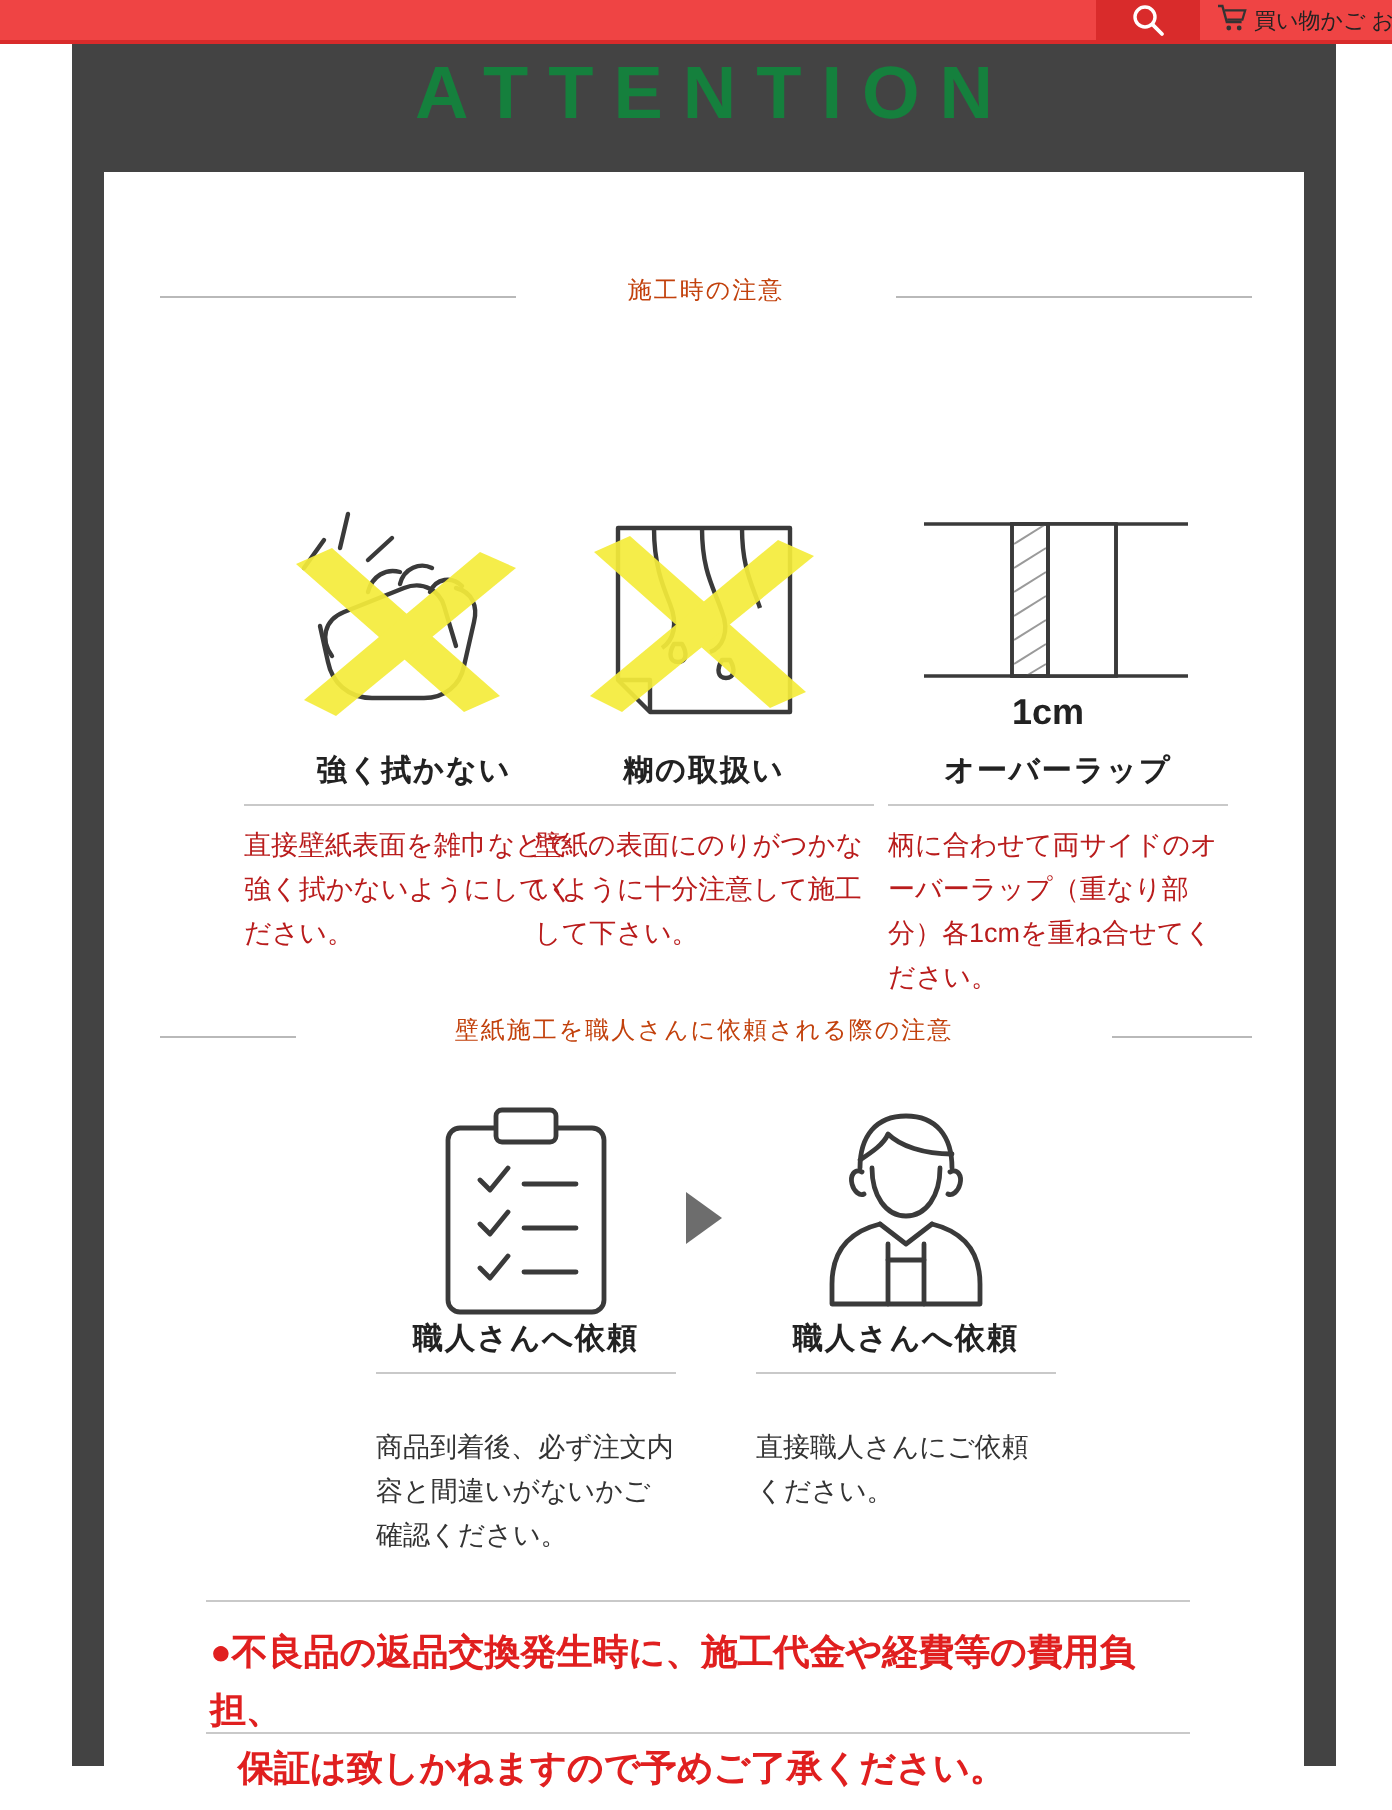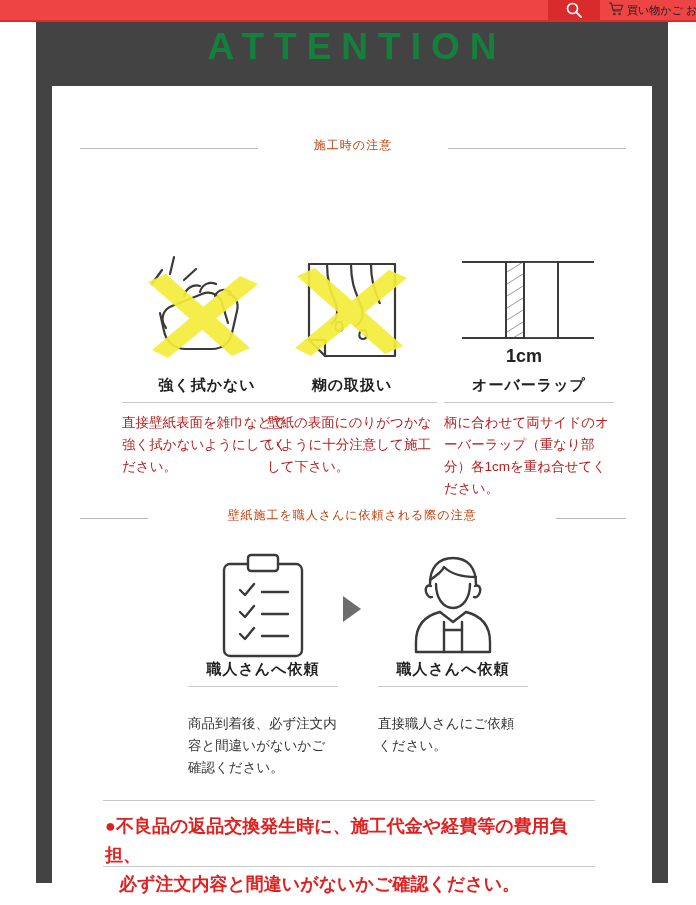--- a/index.html
+++ b/index.html
@@ -281,15 +281,15 @@
     </div>
     <div class="col2-title">職人さんへ依頼</div>
     <div class="col2-body">直接職人さんにご依頼ください。</div>
   </div>
 
 </div>
 
 <div id="warning-rule-top"></div>
 <div id="warning">
   <span>●</span><span>不良品の返品交換発生時に、施工代金や経費等の費用負担、</span><br>
-  <span style="padding-left:14px;">必ず注文内容と間違いがないかご確認ください。</span>
+  <span style="padding-left:14px;">保証は致しかねますので予めご了承ください。</span>
 </div>
 <div id="warning-rule-bottom"></div>
 
 </body></html>

